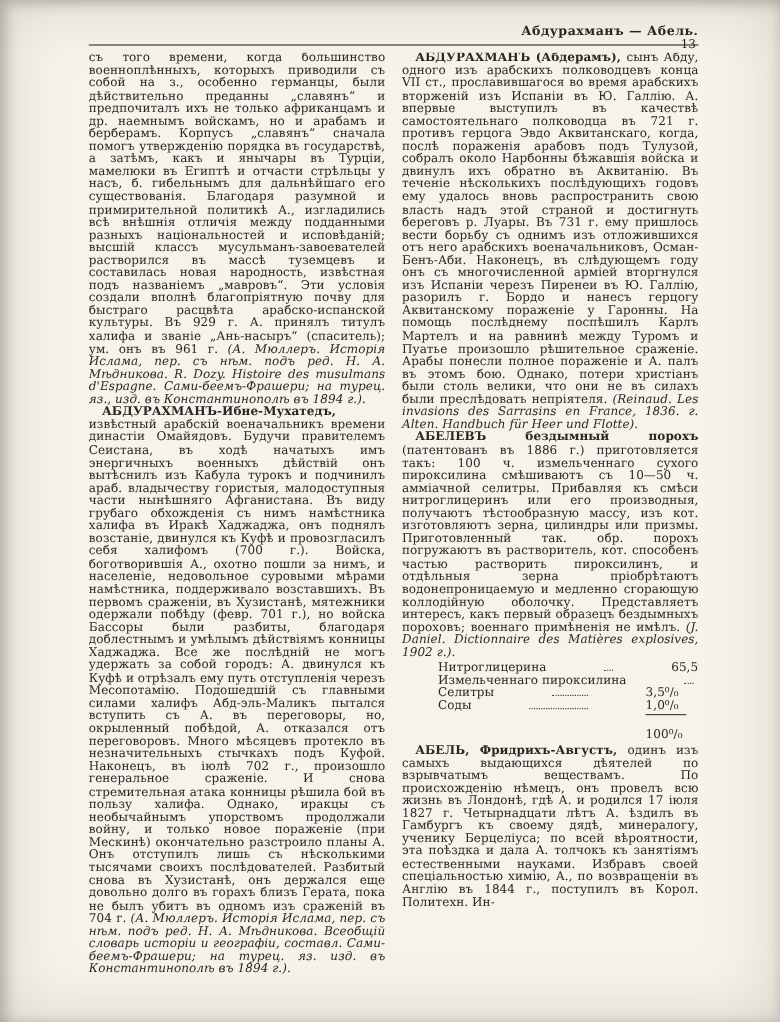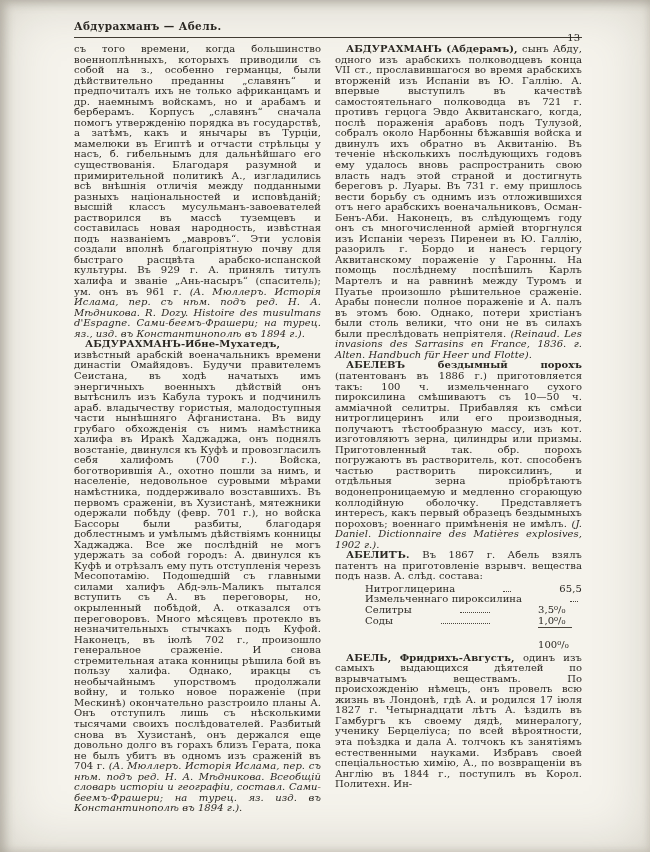--- a/index.html
+++ b/index.html
@@ -18,21 +18,21 @@
                 inset -2px -2px 8px rgba(125,118,100,.18);
   }
   .header {
     position:relative;
     margin:20px 68px 0 74px;
     height:13px;
     font-size:10.5px;
   }
   .running-title {
     position:absolute; left:0; right:0;
-    text-align:left; font-weight:bold; letter-spacing:.4px;
+    text-align:right; font-weight:bold; letter-spacing:.4px;
   }
   .pageno { position:absolute; right:2px; top:12px; font-size:10px; }
   .rule { margin:4px 68px 0 74px; border-top:1px solid #413c33; }
   .columns {
     display:flex; gap:14px;
     margin:6px 68px 0 74px;
     height:792px; overflow:hidden;
   }
   .col {
     width:calc((100% - 14px)/2);
@@ -62,21 +62,20 @@
   </div>
   <div class="rule"></div>
   <div class="columns">
     <div class="col" id="col-left">
         <p class="para"><span>съ того времени, когда большинство военноплѣнныхъ, которыхъ приводили съ собой на з., особенно германцы, были дѣйствительно преданны „славянъ“ и предпочиталъ ихъ не только африканцамъ и др. наемнымъ войскамъ, но и арабамъ и берберамъ. Корпусъ „славянъ“ сначала помогъ утвержденію порядка въ государствѣ, а затѣмъ, какъ и янычары въ Турціи, мамелюки въ Египтѣ и отчасти стрѣльцы у насъ, б. гибельнымъ для дальнѣйшаго его существованія. Благодаря разумной и примирительной политикѣ А., изгладились всѣ внѣшнія отличія между подданными разныхъ національностей и исповѣданій; высшій классъ мусульманъ-завоевателей растворился въ массѣ туземцевъ и составилась новая народность, извѣстная подъ названіемъ „мавровъ“. Эти условія создали вполнѣ благопріятную почву для быстраго расцвѣта арабско-испанской культуры. Въ 929 г. А. принялъ титулъ халифа и званіе „Ань-насыръ“ (спаситель); ум. онъ въ 961 г. </span><span class="i">(А. Мюллеръ. Исторія Ислама, пер. съ нѣм. подъ ред. Н. А. Мѣдникова. R. Dozy. Histoire des musulmans d'Espagne. Сами-беемъ-Фрашери; на турец. яз., изд. въ Константинополѣ въ 1894 г.).</span></p>
         <p class="para ind"><span class="b">АБДУРАХМАНЪ-Ибне-Мухатедъ, </span><span>извѣстный арабскій военачальникъ времени династіи Омайядовъ. Будучи правителемъ Сеистана, въ ходѣ начатыхъ имъ энергичныхъ военныхъ дѣйствій онъ вытѣснилъ изъ Кабула турокъ и подчинилъ араб. владычеству гористыя, малодоступныя части нынѣшняго Афганистана. Въ виду грубаго обхожденія съ нимъ намѣстника халифа въ Иракѣ Хаджаджа, онъ поднялъ возстаніе, двинулся къ Куфѣ и провозгласилъ себя халифомъ (700 г.). Войска, боготворившія А., охотно пошли за нимъ, и населеніе, недовольное суровыми мѣрами намѣстника, поддерживало возставшихъ. Въ первомъ сраженіи, въ Хузистанѣ, мятежники одержали побѣду (февр. 701 г.), но войска Бассоры были разбиты, благодаря доблестнымъ и умѣлымъ дѣйствіямъ конницы Хаджаджа. Все же послѣдній не могъ удержать за собой городъ: А. двинулся къ Куфѣ и отрѣзалъ ему путь отступленія черезъ Месопотамію. Подошедшій съ главными силами халифъ Абд-эль-Маликъ пытался вступить съ А. въ переговоры, но, окрыленный побѣдой, А. отказался отъ переговоровъ. Много мѣсяцевъ протекло въ незначительныхъ стычкахъ подъ Куфой. Наконецъ, въ іюлѣ 702 г., произошло генеральное сраженіе. И снова стремительная атака конницы рѣшила бой въ пользу халифа. Однако, иракцы съ необычайнымъ упорствомъ продолжали войну, и только новое пораженіе (при Мескинѣ) окончательно разстроило планы А. Онъ отступилъ лишь съ нѣсколькими тысячами своихъ послѣдователей. Разбитый снова въ Хузистанѣ, онъ держался еще довольно долго въ горахъ близъ Герата, пока не былъ убитъ въ одномъ изъ сраженій въ 704 г. </span><span class="i">(А. Мюллеръ. Исторія Ислама, пер. съ нѣм. подъ ред. Н. А. Мѣдникова. Всеобщій словарь исторіи и географіи, составл. Сами-беемъ-Фрашери; на турец. яз. изд. въ Константинополѣ въ 1894 г.).</span></p>
       </div>
     <div class="col" id="col-right">
         <p class="para ind"><span class="b">АБДУРАХМАНЪ (Абдерамъ), </span><span>сынъ Абду, одного изъ арабскихъ полководцевъ конца VII ст., прославившагося во время арабскихъ вторженій изъ Испаніи въ Ю. Галлію. А. впервые выступилъ въ качествѣ самостоятельнаго полководца въ 721 г. противъ герцога Эвдо Аквитанскаго, когда, послѣ пораженія арабовъ подъ Тулузой, собралъ около Нарбонны бѣжавшія войска и двинулъ ихъ обратно въ Аквитанію. Въ теченіе нѣсколькихъ послѣдующихъ годовъ ему удалось вновь распространить свою власть надъ этой страной и достигнуть береговъ р. Луары. Въ 731 г. ему пришлось вести борьбу съ однимъ изъ отложившихся отъ него арабскихъ военачальниковъ, Осман-Бенъ-Аби. Наконецъ, въ слѣдующемъ году онъ съ многочисленной арміей вторгнулся изъ Испаніи черезъ Пиренеи въ Ю. Галлію, разорилъ г. Бордо и нанесъ герцогу Аквитанскому пораженіе у Гаронны. На помощь послѣднему поспѣшилъ Карлъ Мартелъ и на равнинѣ между Туромъ и Пуатье произошло рѣшительное сраженіе. Арабы понесли полное пораженіе и А. палъ въ этомъ бою. Однако, потери христіанъ были столь велики, что они не въ силахъ были преслѣдовать непріятеля. </span><span class="i">(Reinaud. Les invasions des Sarrasins en France, 1836. г. Alten. Handbuch für Heer und Flotte).</span></p>
         <p class="para ind"><span class="b">АБЕЛЕВЪ бездымный порохъ </span><span>(патентованъ въ 1886 г.) приготовляется такъ: 100 ч. измельченнаго сухого пироксилина смѣшиваютъ съ 10—50 ч. амміачной селитры. Прибавляя къ смѣси нитроглицеринъ или его производныя, получаютъ тѣстообразную массу, изъ кот. изготовляютъ зерна, цилиндры или призмы. Приготовленный так. обр. порохъ погружаютъ въ растворитель, кот. способенъ частью растворить пироксилинъ, и отдѣльныя зерна пріобрѣтаютъ водонепроницаемую и медленно сгорающую коллодійную оболочку. Представляетъ интересъ, какъ первый образецъ бездымныхъ пороховъ; военнаго примѣненія не имѣлъ. </span><span class="i">(J. Daniel. Dictionnaire des Matières explosives, 1902 г.).</span></p>
-        <p class="para ind"><span class="b">АБЕЛИТЪ. </span><span>Въ 1867 г. Абель взялъ патентъ на приготовленіе взрывч. вещества подъ назв. А. слѣд. состава:</span></p>
         <div class="ctable">
           <div class="crow">
             <span class="clabel">Нитроглицерина</span>
             <span class="cdots"></span>
             <span class="cval">65,5⁰/₀</span>
           </div>
           <div class="crow">
             <span class="clabel">Измельченнаго пироксилина</span>
             <span class="cdots"></span>
             <span class="cval">30,0⁰/₀</span>

